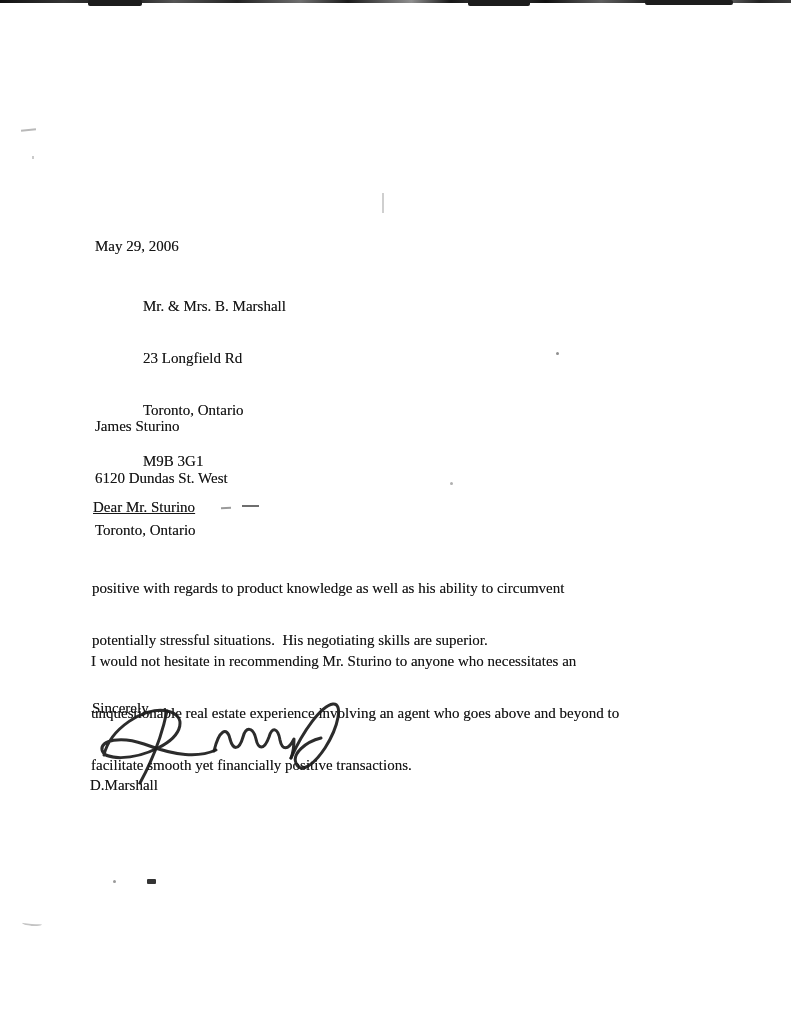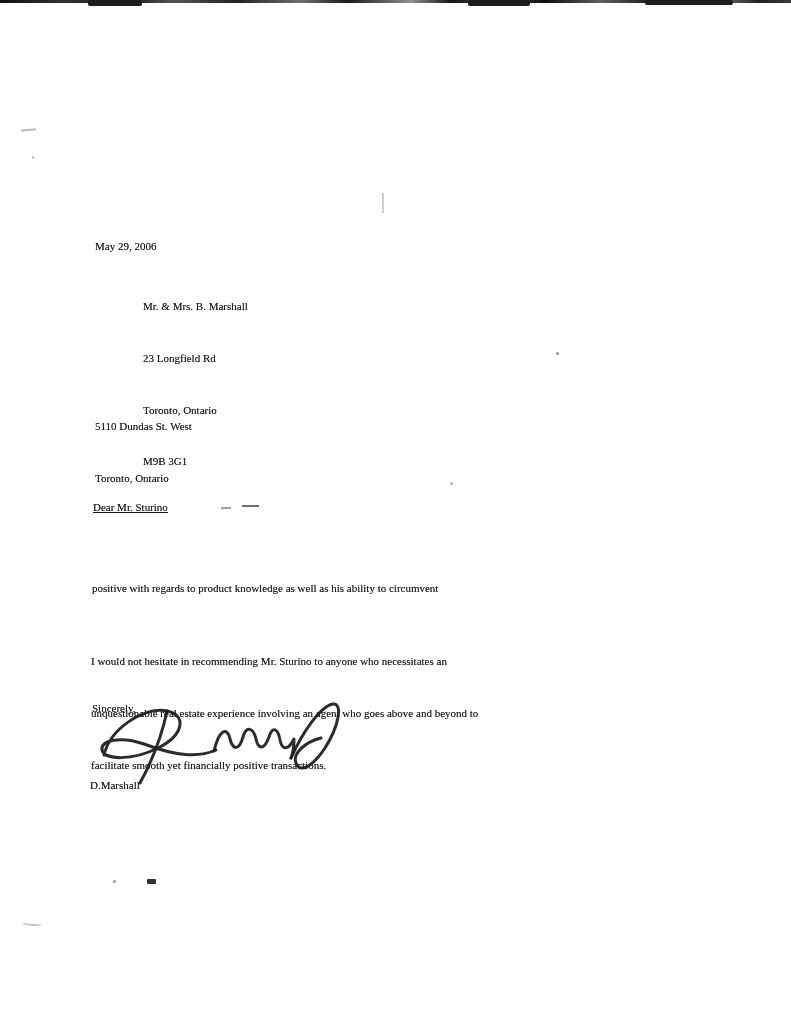--- a/index.html
+++ b/index.html
@@ -7,21 +7,21 @@
     position:relative;
     width:791px;height:1024px;
     background:#ffffff;
     overflow:hidden;
     font-family:"Liberation Serif","DejaVu Serif",serif;
     color:#161616;
   }
   .txt{
     position:absolute;
     white-space:pre-wrap;
-    font-size:11px;
+    font-size:15px;
     line-height:17.2px;
     text-shadow:0 0 0.5px rgba(25,25,25,0.55);
   }
   .addr-line{height:17.2px;}
   
   .top-edge{
     position:absolute;top:0;left:0;width:791px;height:3px;
     background:linear-gradient(90deg,#111 0%,#333 8%,#1a1a1a 16%,#555 22%,#222 30%,#6f6f6f 38%,#1a1a1a 44%,#8f8f8f 52%,#161616 57%,#444 63%,#101010 69%,#5f5f5f 76%,#151515 83%,#7d7d7d 90%,#222 96%,#3c3c3c 100%);
   }
   .edge-blob{position:absolute;background:#1d1d1d;border-radius:2px;}
@@ -65,28 +65,30 @@
   <div class="txt" style="left:95px;top:238px;">May 29, 2006</div>
 
   <div class="txt" style="left:95px;top:264px;margin-left:48px;">
     <div class="addr-line">Mr. &amp; Mrs. B. Marshall</div>
     <div class="addr-line">23 Longfield Rd</div>
     <div class="addr-line">Toronto, Ontario</div>
     <div class="addr-line">M9B 3G1</div>
   </div>
 
   <div class="txt" style="left:95px;top:384px;">
-    <div class="addr-line">5110 Dundas St. West</div>
+    <div class="addr-line">James Sturino</div>
+    <div class="addr-line">6120 Dundas St. West</div>
     <div class="addr-line">Toronto, Ontario</div>
   </div>
 
   <div class="txt" style="left:93px;top:499px;text-decoration:underline;">Dear Mr. Sturino</div>
 
   <div class="txt" style="left:92px;top:546px;">
     <div>positive with regards to product knowledge as well as his ability to circumvent</div>
+    <div>potentially stressful situations.  His negotiating skills are superior.</div>
   </div>
 
   <div class="txt" style="left:91px;top:619px;">
     <div>I would not hesitate in recommending Mr. Sturino to anyone who necessitates an</div>
     <div>unquestionable real estate experience involving an agent who goes above and beyond to</div>
     <div>facilitate smooth yet financially positive transactions.</div>
   </div>
 
   <div class="txt" style="left:92px;top:700px;text-align:center;">Sincerely,</div>
 

